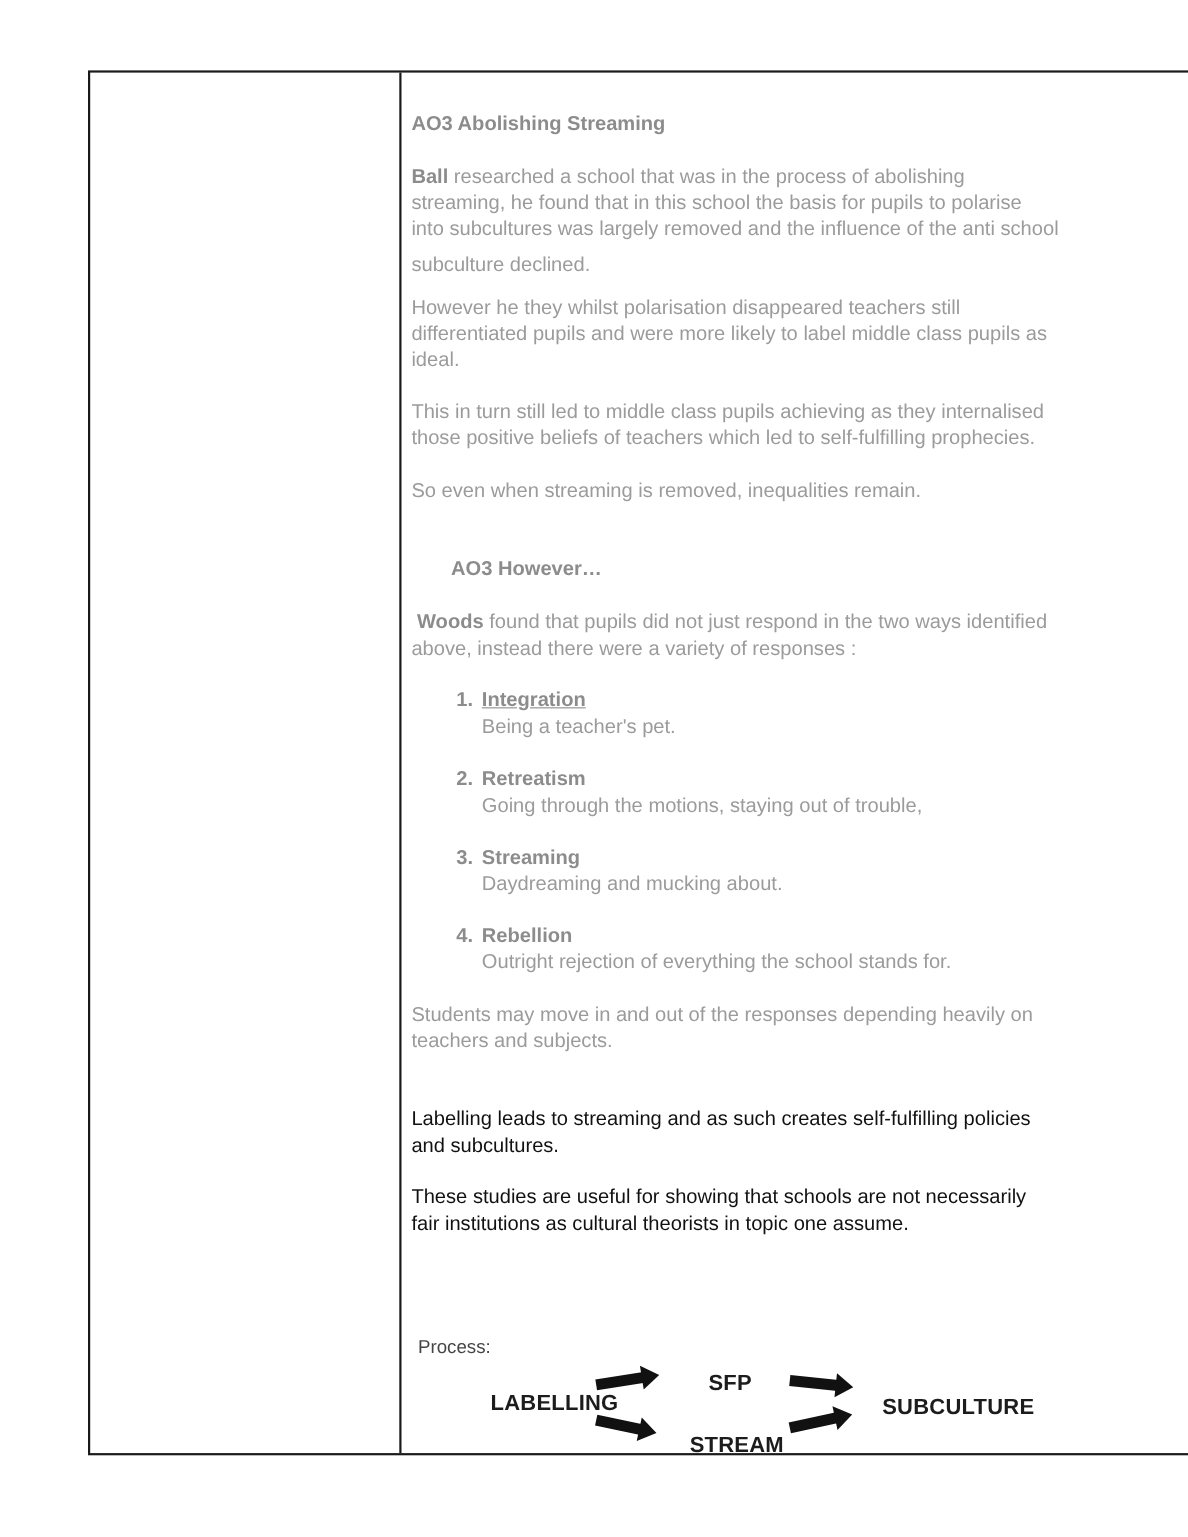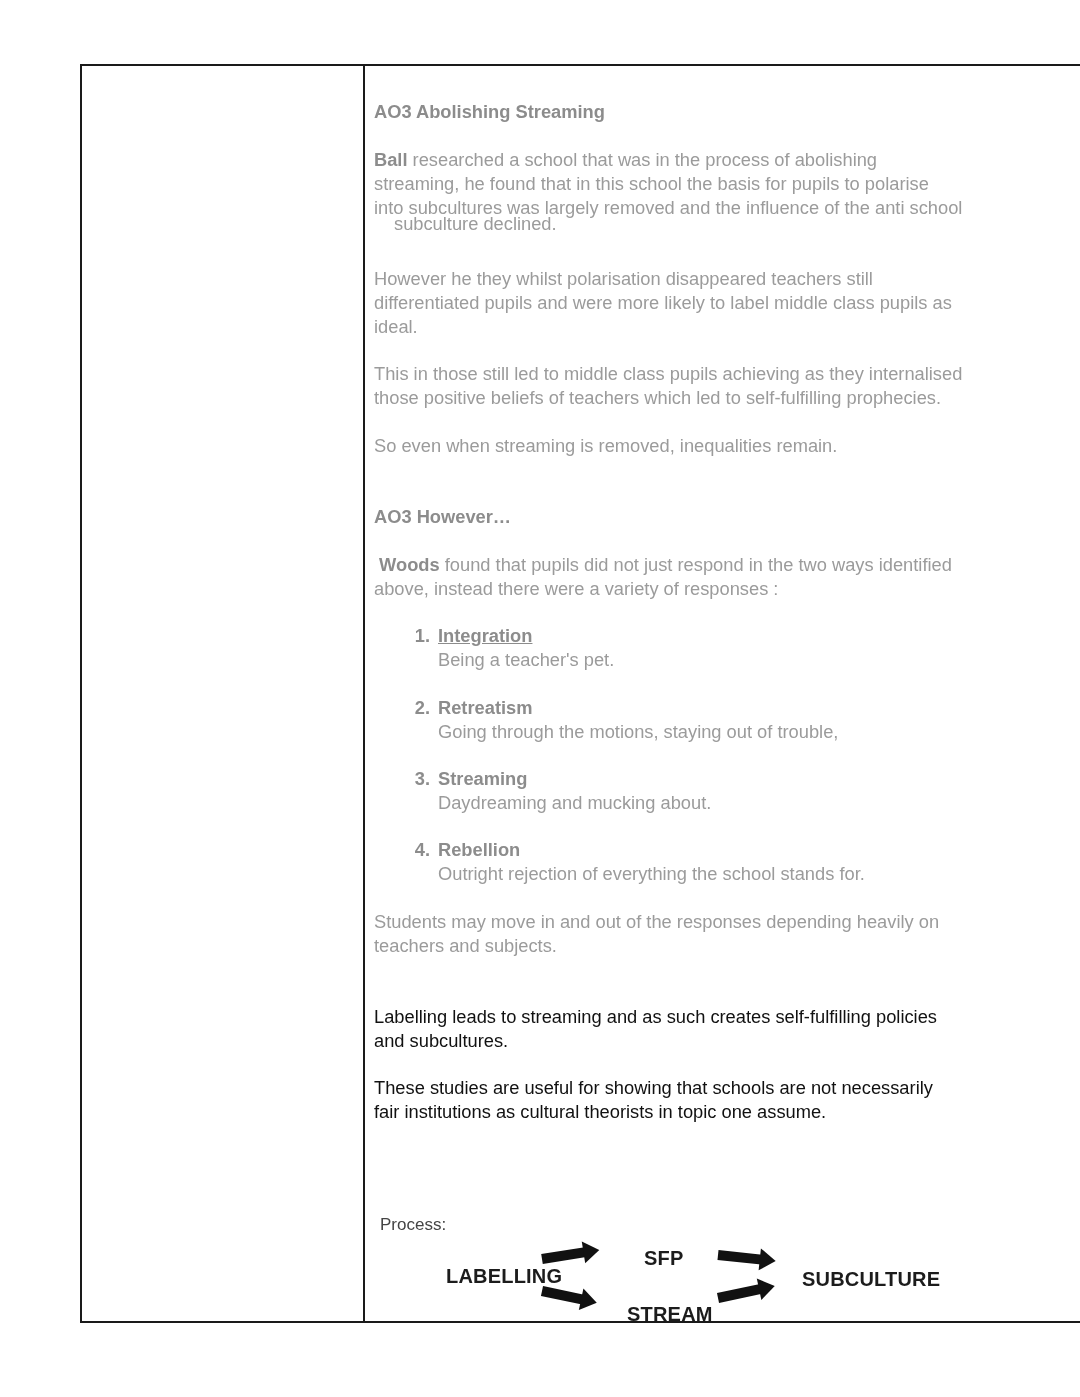--- a/index.html
+++ b/index.html
@@ -90,32 +90,32 @@
 <div class="doc-table">
   <div class="left-cell"></div>
   <div class="right-cell">
     <div class="content">
 
       <p class="abs grey-b" style="top:34px;">AO3 Abolishing Streaming</p>
 
       <p class="abs grey" style="top:82px; white-space:nowrap;"><span class="grey-b">Ball</span><span> researched a school that was in the process of abolishing</span></p>
       <p class="abs grey" style="top:106px; white-space:nowrap;">streaming, he found that in this school the basis for pupils to polarise</p>
       <p class="abs grey" style="top:130px; white-space:nowrap;">into subcultures was largely removed and the influence of the anti school</p>
-      <p class="abs grey" style="top:146px; white-space:nowrap;margin-left:20px;">subculture declined.</p>
+      <p class="abs grey" style="top:162px; white-space:nowrap;">subculture declined.</p>
 
       <p class="abs grey" style="top:201px; white-space:nowrap;">However he they whilst polarisation disappeared teachers still</p>
       <p class="abs grey" style="top:225px; white-space:nowrap;">differentiated pupils and were more likely to label middle class pupils as</p>
       <p class="abs grey" style="top:249px; white-space:nowrap;">ideal.</p>
 
-      <p class="abs grey" style="top:296px; white-space:nowrap;">This in those still led to middle class pupils achieving as they internalised</p>
+      <p class="abs grey" style="top:296px; white-space:nowrap;">This in turn still led to middle class pupils achieving as they internalised</p>
       <p class="abs grey" style="top:320px; white-space:nowrap;">those positive beliefs of teachers which led to self-fulfilling prophecies.</p>
 
       <p class="abs grey" style="top:368px; white-space:nowrap;">So even when streaming is removed, inequalities remain.</p>
 
-      <p class="abs grey-b" style="top:439px;">AO3 However…</p>
+      <p class="abs grey-b" style="top:439px;margin-left:36px;">AO3 However…</p>
 
       <p class="abs grey" style="top:487px; white-space:nowrap;">&nbsp;<span class="grey-b">Woods</span><span> found that pupils did not just respond in the two ways identified</span></p>
       <p class="abs grey" style="top:511px; white-space:nowrap;">above, instead there were a variety of responses :</p>
 
       <div class="list-item" style="top:558px;">
         <span class="list-num">1.</span>
         <span class="list-body grey-b" style="top:0;text-decoration:underline;">Integration</span>
         <span class="list-body grey" style="top:24px;">Being a teacher's pet.</span>
       </div>
       <div class="list-item" style="top:630px;">

